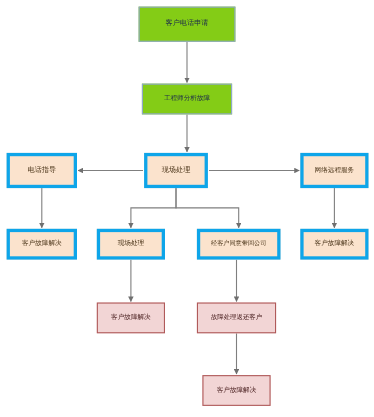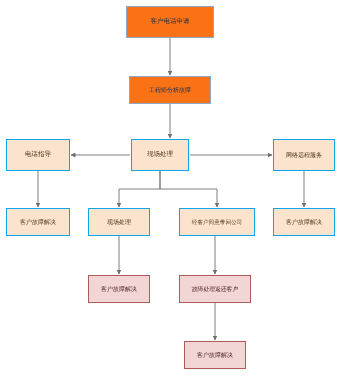--- a/index.html
+++ b/index.html
@@ -33,27 +33,27 @@
     text-align: center;
     line-height: 1.15;
     z-index: 2;
   }
   .node .node-label {
     display: block;
     padding: 0 2px;
     white-space: nowrap;
   }
   .node.blue {
-    background: #f97316;
+    background: #84cc16;
     border: 1px solid #8fa8c8;
     color: #20304a;
   }
   .node.orange {
     background: #fbe3cd;
-    border: 1px solid #0ea5e9;
+    border: 3px solid #0ea5e9;
     color: #4a3418;
   }
   .node.pink {
     background: #f2d5d5;
     border: 1px solid #b05a5a;
     color: #4a2020;
   }
 </style>
 </head>
 <body>

